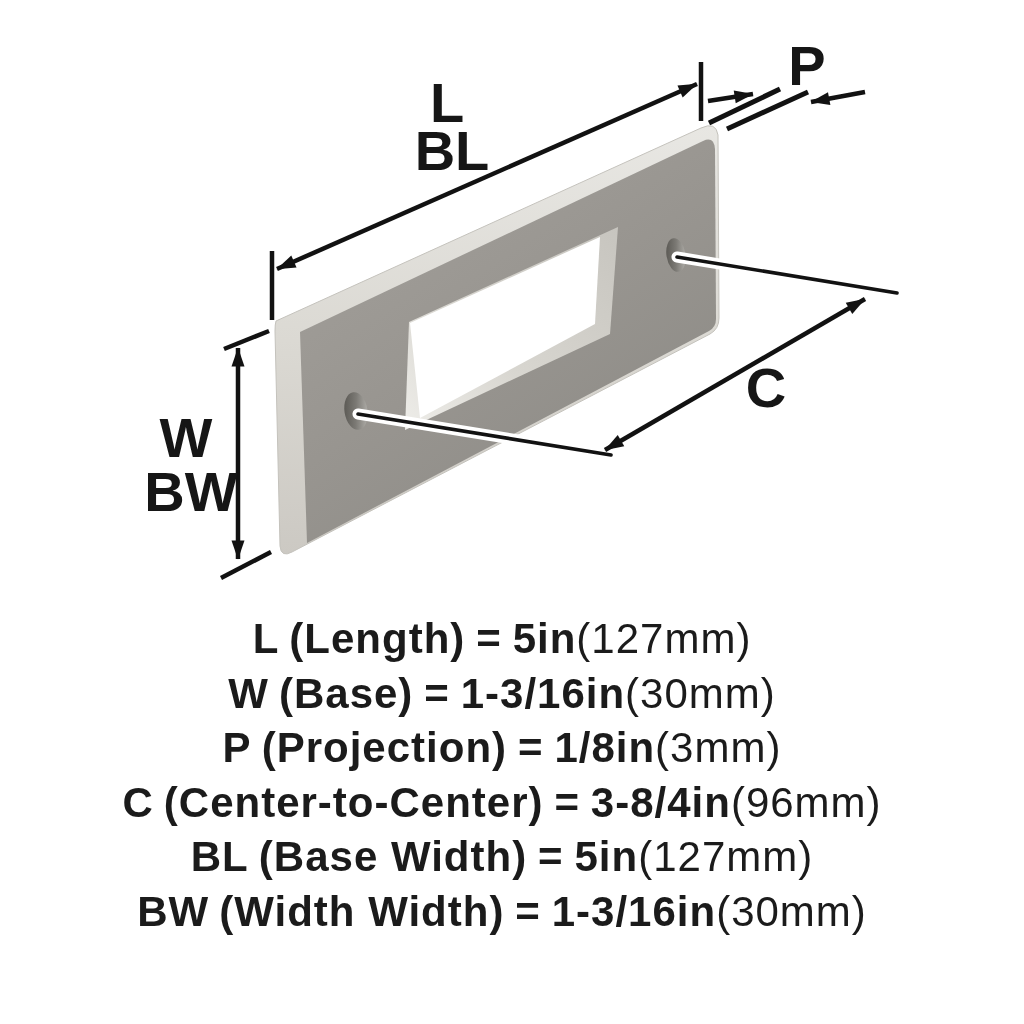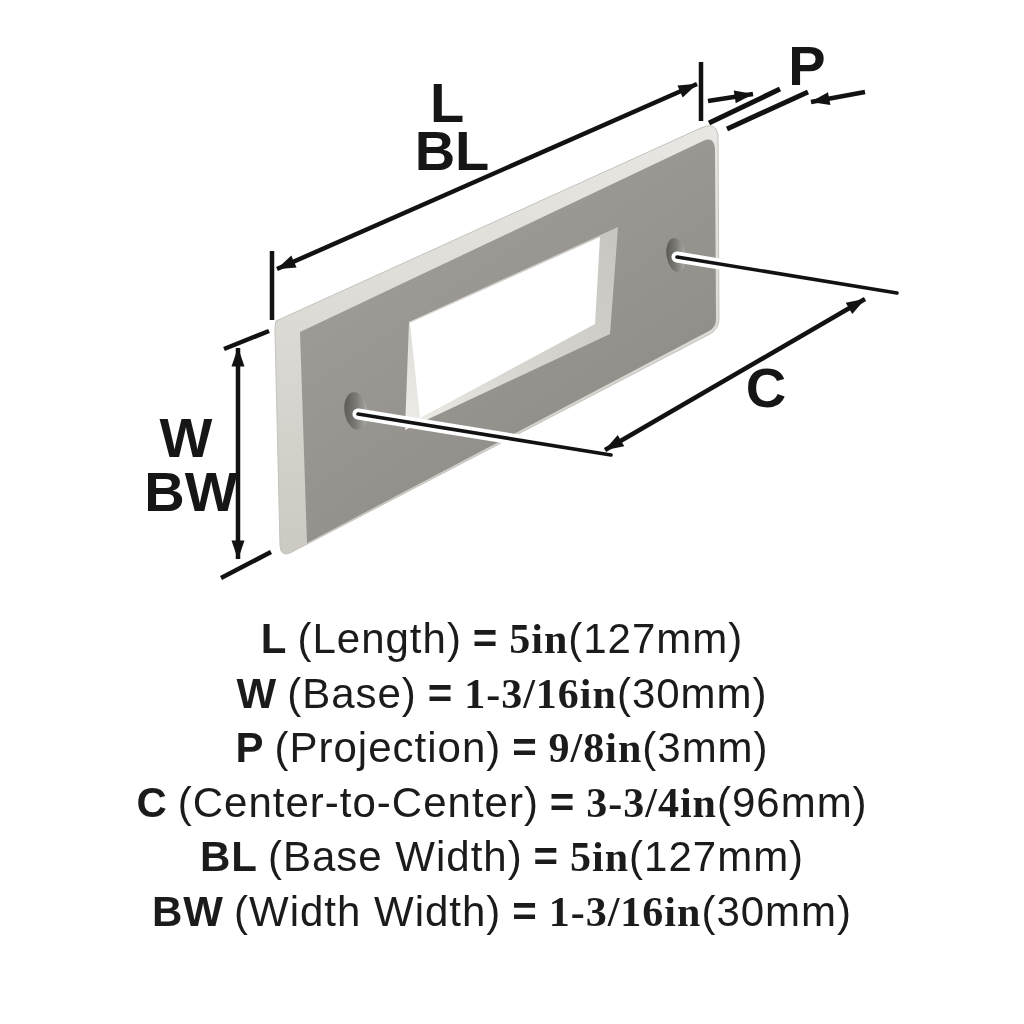--- a/index.html
+++ b/index.html
@@ -35,23 +35,23 @@
     width: 1024px;
     text-align: center;
     color: #1b1b1b;
     font-size: 42px;
     line-height: 54.5px;
     letter-spacing: 1px;
     white-space: nowrap;
   }
   .legend-row { height: 54.5px; }
   .legend-key   { font-weight: 700; }
-  .legend-name  { font-weight: 400; margin-left: 0.24em; }
+  .legend-name  { font-weight: 700; margin-left: 0.24em; }
   .legend-eq    { font-weight: 700; margin: 0 0.26em; }
-  .legend-value { font-weight: 700; font-family: Liberation Serif, serif; }
+  .legend-value { font-weight: 700; }
   .legend-metric{ font-weight: 400; }
 </style>
 </head>
 <body>
 
 <div class="stage">
 
   <svg class="diagram-svg" viewBox="0 0 1024 1024">
     <defs>
       <linearGradient id="faceGrad" x1="0" y1="0" x2="0.7" y2="1">
@@ -122,19 +122,19 @@
     <text class="dim-label" x="452" y="170" text-anchor="middle">BL</text>
     <text class="dim-label" x="186" y="457" text-anchor="middle">W</text>
     <text class="dim-label" x="191" y="511" text-anchor="middle">BW</text>
     <text class="dim-label" x="807" y="85" text-anchor="middle">P</text>
     <text class="dim-label" x="766" y="407" text-anchor="middle">C</text>
   </svg>
 
   <div class="legend">
     <div class="legend-row"><span class="legend-key">L</span><span class="legend-name">(Length)</span><span class="legend-eq">=</span><span class="legend-value">5in</span><span class="legend-metric">(127mm)</span></div>
     <div class="legend-row"><span class="legend-key">W</span><span class="legend-name">(Base)</span><span class="legend-eq">=</span><span class="legend-value">1-3/16in</span><span class="legend-metric">(30mm)</span></div>
-    <div class="legend-row"><span class="legend-key">P</span><span class="legend-name">(Projection)</span><span class="legend-eq">=</span><span class="legend-value">9/8in</span><span class="legend-metric">(3mm)</span></div>
-    <div class="legend-row"><span class="legend-key">C</span><span class="legend-name">(Center-to-Center)</span><span class="legend-eq">=</span><span class="legend-value">3-3/4in</span><span class="legend-metric">(96mm)</span></div>
+    <div class="legend-row"><span class="legend-key">P</span><span class="legend-name">(Projection)</span><span class="legend-eq">=</span><span class="legend-value">1/8in</span><span class="legend-metric">(3mm)</span></div>
+    <div class="legend-row"><span class="legend-key">C</span><span class="legend-name">(Center-to-Center)</span><span class="legend-eq">=</span><span class="legend-value">3-8/4in</span><span class="legend-metric">(96mm)</span></div>
     <div class="legend-row"><span class="legend-key">BL</span><span class="legend-name">(Base Width)</span><span class="legend-eq">=</span><span class="legend-value">5in</span><span class="legend-metric">(127mm)</span></div>
     <div class="legend-row"><span class="legend-key">BW</span><span class="legend-name">(Width Width)</span><span class="legend-eq">=</span><span class="legend-value">1-3/16in</span><span class="legend-metric">(30mm)</span></div>
   </div>
 
 </div>
 
 </body></html>

